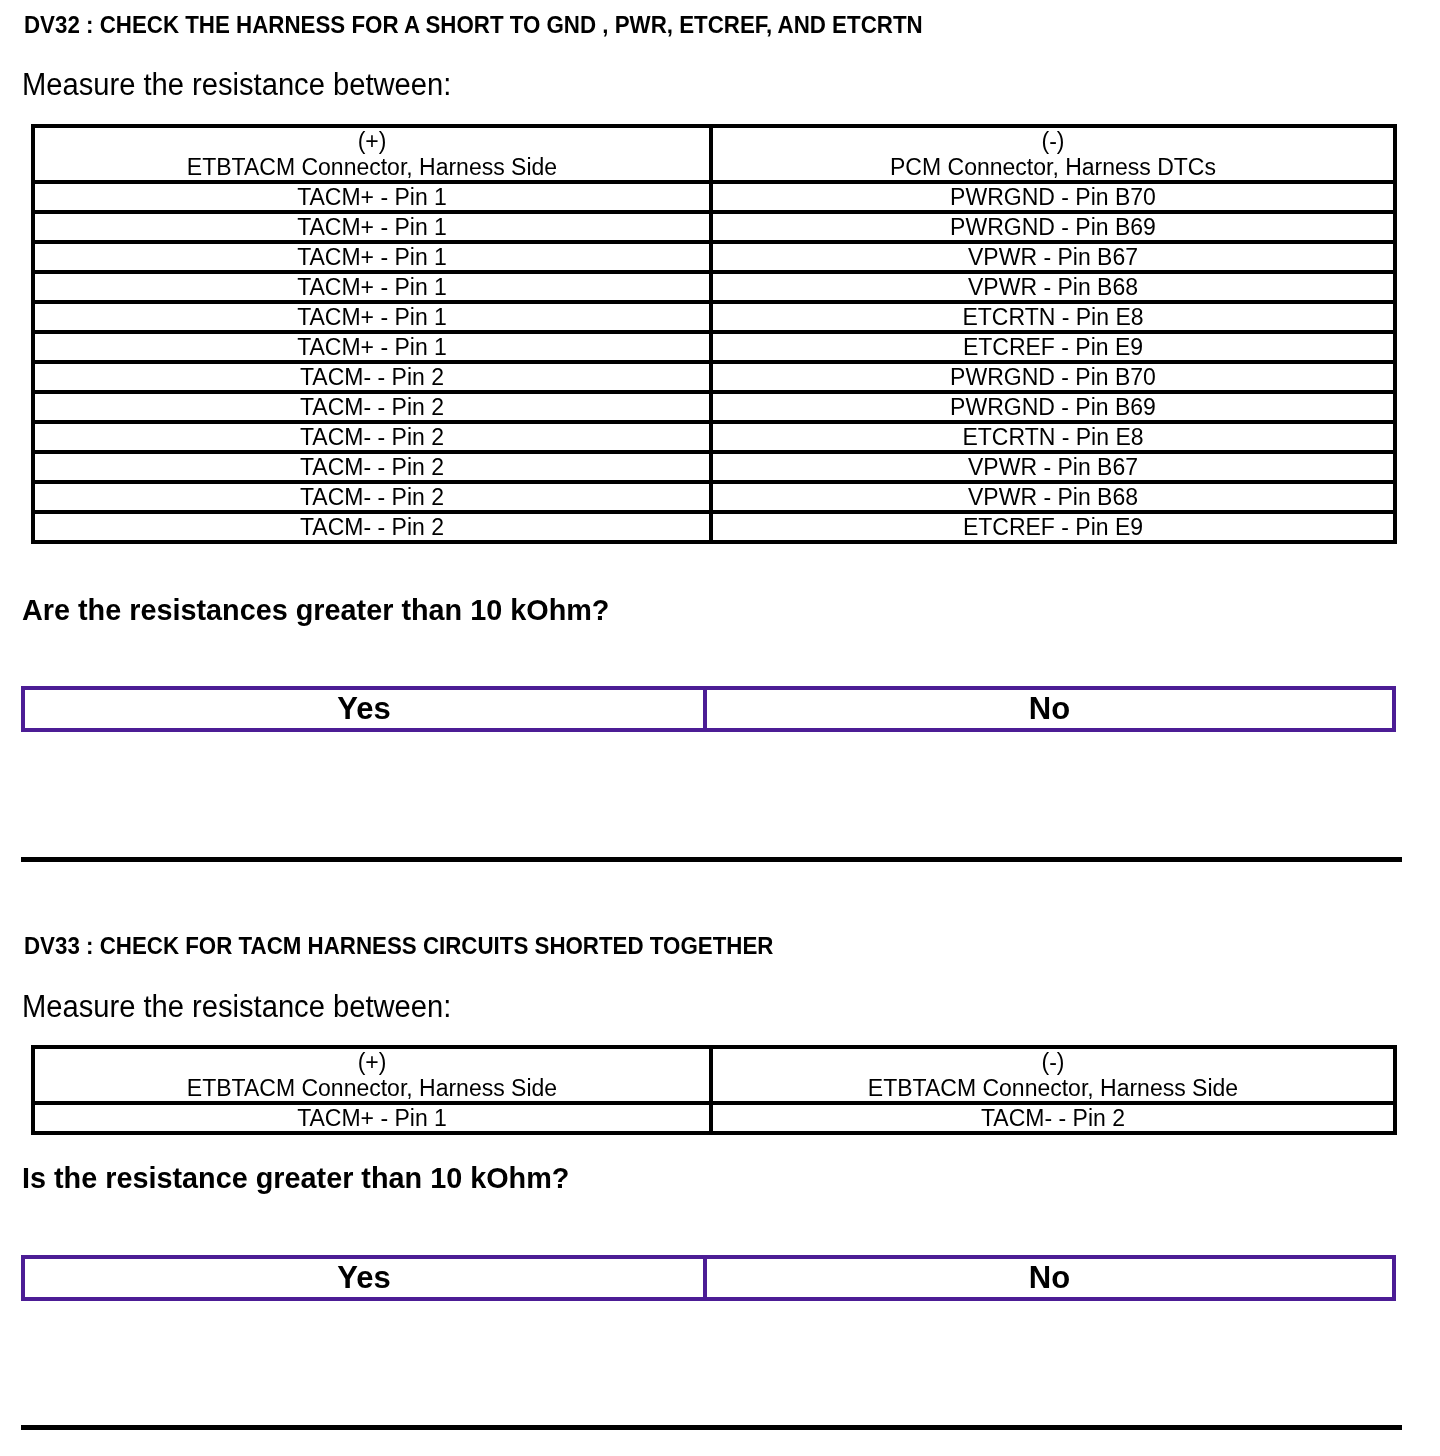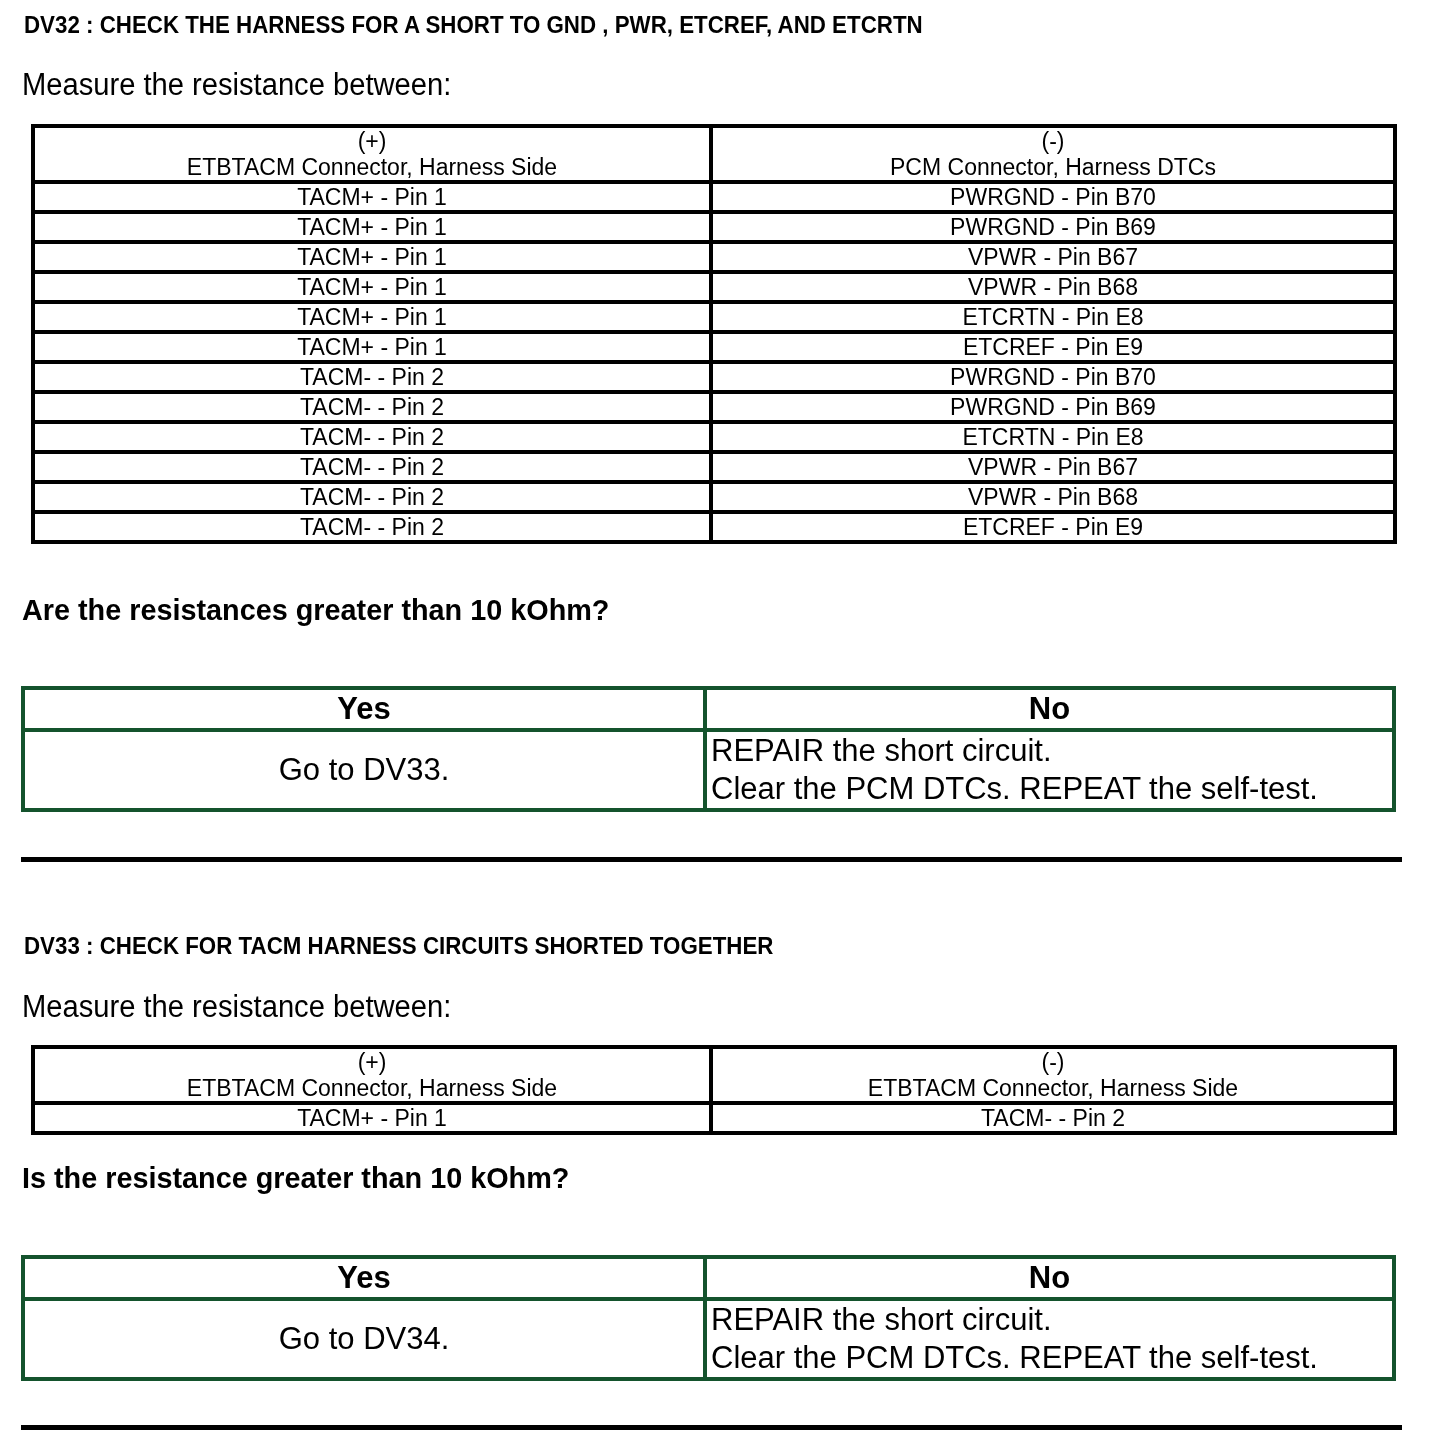--- a/index.html
+++ b/index.html
@@ -24,21 +24,21 @@
       font-size: 23px; line-height: 26px; height: 24px; overflow: hidden; white-space: nowrap;
     }
     table.meas tr.hdr td { height: 52px; line-height: 26px; }
     table.meas .sign { display: block; font-weight: normal; }
 
     table.yn {
       position: absolute; border-collapse: collapse; table-layout: fixed;
       border: 4px solid #000;
     }
     table.yn td {
-      border: 4px solid #14532d; padding: 0; white-space: nowrap; font-size: 31px;
+      border: 4px solid #4c1d95; padding: 0; white-space: nowrap; font-size: 31px;
     }
     table.yn tr.yn-hdr td { height: 38px; text-align: center; font-weight: bold; font-size: 31px; }
     table.yn tr.yn-body td { height: 72px; }
     table.yn td.yes-cell { text-align: center; }
     table.yn td.no-cell { text-align: left; line-height: 38px; padding-left: 4px; }
 
     .rule { position: absolute; height: 5px; background: #000; }
   </style>
 </head>
 <body>
@@ -120,27 +120,20 @@
 <table class="yn" style="left:21px; top:686px; width:1371px;">
   <colgroup>
       <col style="width:682px">
       <col style="width:689px">
     </colgroup>
   <tbody>
       <tr class="yn-hdr">
     <td>Yes</td>
     <td>No</td>
   </tr>
-  <tr class="yn-body">
-    <td class="yes-cell">Go to DV33.</td>
-    <td class="no-cell">
-      <div>REPAIR the short circuit.</div>
-      <div>Clear the PCM DTCs. REPEAT the self-test.</div>
-    </td>
-  </tr>
 </tbody>
   </table>
 
 <div class="rule" style="left:21px; top:857px; width:1381px;"></div>
 
 <div class="abs step-title" style="left:24px; top:932px;">DV33 : CHECK FOR TACM HARNESS CIRCUITS SHORTED TOGETHER</div>
 <div class="abs instr" style="left:22px; top:989px;">Measure the resistance between:</div>
 
 <table class="meas" style="left:31px; top:1045px; width:1362px;">
   <colgroup>
@@ -172,23 +165,16 @@
 <table class="yn" style="left:21px; top:1255px; width:1371px;">
   <colgroup>
       <col style="width:682px">
       <col style="width:689px">
     </colgroup>
   <tbody>
       <tr class="yn-hdr">
     <td>Yes</td>
     <td>No</td>
   </tr>
-  <tr class="yn-body">
-    <td class="yes-cell">Go to DV34.</td>
-    <td class="no-cell">
-      <div>REPAIR the short circuit.</div>
-      <div>Clear the PCM DTCs. REPEAT the self-test.</div>
-    </td>
-  </tr>
 </tbody>
   </table>
 
 <div class="rule" style="left:21px; top:1425px; width:1381px;"></div>
 
 </body></html>

